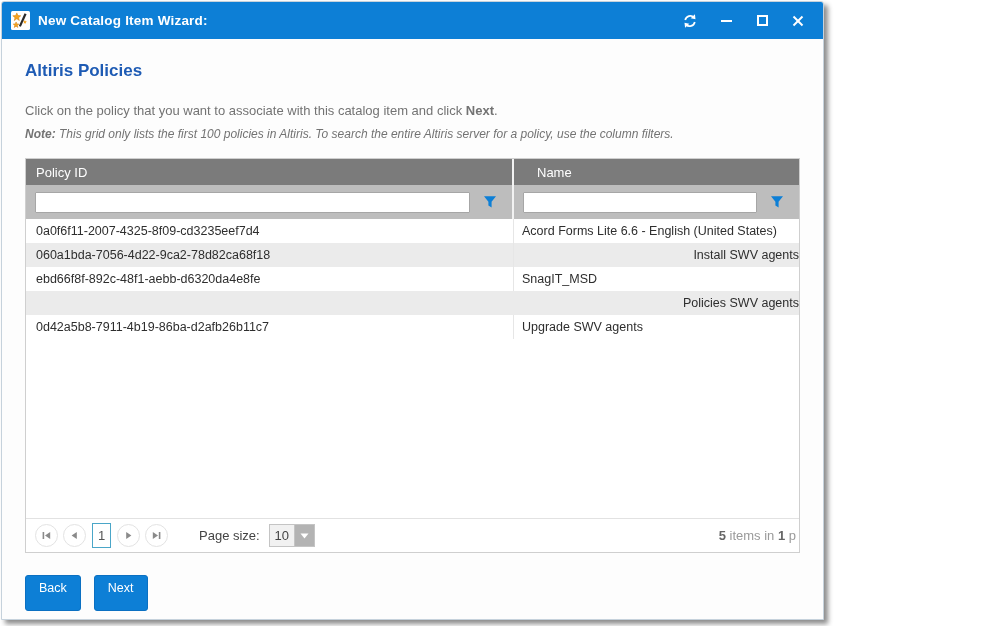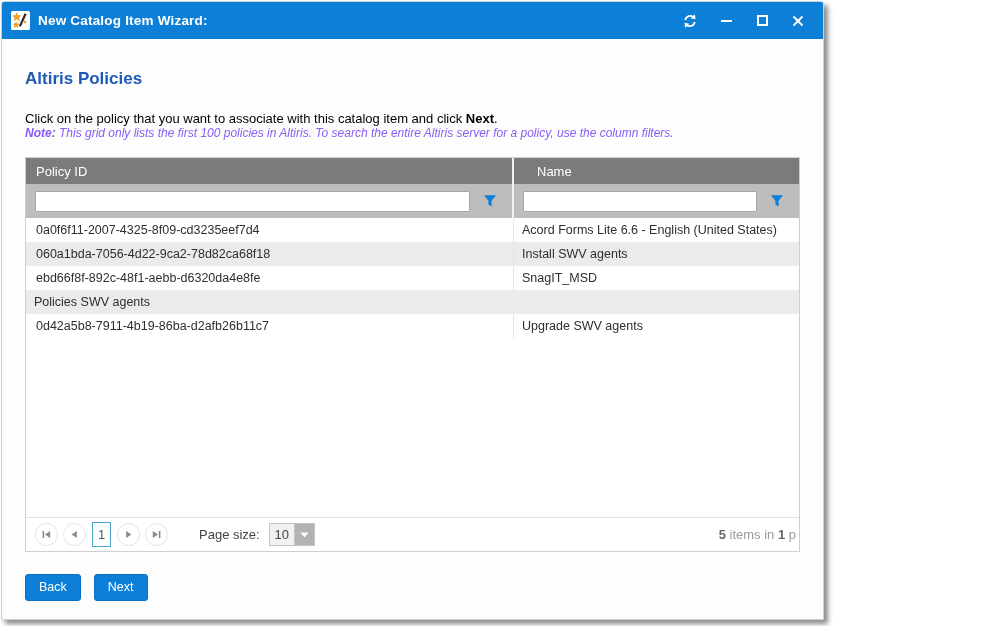--- a/index.html
+++ b/index.html
@@ -16,63 +16,63 @@
     display:flex; align-items:center; padding:0 14px 0 9px; flex:0 0 auto;
   }
   .app-icon { width:19px; height:19px; margin-right:8px; flex:0 0 auto; }
   .title-text { color:#ffffff; font-weight:bold; font-size:13.5px; letter-spacing:.2px; }
   .tb-controls { margin-left:auto; display:flex; align-items:center; gap:14px; }
   .tb-btn { width:22px; height:22px; display:flex; align-items:center; justify-content:center; cursor:default; }
   .min-glyph { width:11px; height:2px; background:#fff; }
   .max-glyph { width:11px; height:11px; border:2px solid #fff; }
   
   .content { flex:1; padding:0 23px; display:flex; flex-direction:column; background:#fdfdfd; }
-  .page-title { margin-top:30px; font-size:17px; font-weight:bold; color:#1e5bb4; }
-  .instruction { margin-top:22px; font-size:13px; color:#000000; }
-  .note { font-size:12px; font-style:italic; color:#8b5cf6; }
+  .page-title { margin-top:22px; font-size:17px; font-weight:bold; color:#1e5bb4; }
+  .instruction { margin-top:22px; font-size:13px; color:#737373; }
+  .note { margin-top:9px; font-size:12px; font-style:italic; color:#737373; }
   .note b { font-weight:bold; }
   
   .grid { margin-top:17px; height:395px; border:1px solid #cfcfcf; background:#ffffff;
           display:flex; flex-direction:column; }
   .g-header { height:26px; background:#7b7b7b; display:flex; flex:0 0 auto; color:#fff; font-size:13px;gap:13px; }
   .g-header .hc { display:flex; align-items:center; padding-left:10px; }
   .hc1 { width:488px; border-right:2px solid #f2f2f2; }
   .hc2 { flex:1; }
   .g-filter { height:34px; background:#bdbdbd; display:flex; flex:0 0 auto; align-items:stretch; }
   .g-filter .fc { display:flex; align-items:center; padding:0 10px 0 9px; }
   .fc1 { width:488px; border-right:2px solid #f2f2f2; }
   .fc2 { flex:1; }
   .filter-input { flex:1; height:21px; border:1px solid #a6a6a6; background:#ffffff; border-radius:1px;
                   font-family:"Liberation Sans",sans-serif; font-size:12px; padding:0 4px; outline:none; }
   .funnel-btn { width:24px; height:22px; margin-left:8px; background:transparent; border:none;
                 display:flex; align-items:center; justify-content:center; cursor:pointer; }
   .g-body { flex:0 0 auto; }
   .grow { height:24px; display:flex; align-items:center; font-size:12.5px; color:#2e2e2e; background:#ffffff; }
-  .grow.alt { background:#ebebeb; }
+  .grow.alt { background:#ebebeb;text-align:right; }
   .grow .rc1 { width:488px; padding-left:10px; border-right:1px solid #e6e6e6; align-self:stretch; display:flex; align-items:center; }
   .grow .rc2 { flex:1; padding-left:8px; }
   .g-filler { flex:1; background:#ffffff; }
   
   .pager { height:34px; flex:0 0 auto; border-top:1px solid #e2e2e2; background:#ffffff;
            display:flex; align-items:center; padding:0 6px 0 9px; overflow:hidden; }
   .pbtn { width:23px; height:23px; border-radius:50%; border:1px solid #e3e3e3; background:#fff;
           display:flex; align-items:center; justify-content:center; margin-right:5px; cursor:pointer; }
   .pcur { width:19px; height:25px; border:1px solid #4aa6c8; background:#fff; color:#555;
           display:flex; align-items:center; justify-content:center; font-size:13px; margin:0 6px 0 1px; }
   .psize-label { margin-left:26px; font-size:13px; color:#444; }
   .psize { display:flex; margin-left:9px; height:23px; border:1px solid #c4c4c4; }
   .psize-val { width:25px; background:#f1f1f1; border-right:1px solid #c4c4c4;
                display:flex; align-items:center; justify-content:center; font-size:13px; color:#444; }
   .psize-arrow { width:19px; background:#b3b3b3; display:flex; align-items:center; justify-content:center; cursor:pointer; }
   .pitems { margin-left:auto; white-space:nowrap; font-size:13px; color:#9a9a9a; margin-right:-3px; }
   .pitems b { color:#666; font-weight:bold; }
   
   .footer { margin-top:22px; display:flex; gap:13px; }
   .btn { background:#0d7fd6; border:1px solid #0b70c2; color:#fff; font-family:"Liberation Sans",sans-serif;
-         font-size:12.5px; padding:5px 13px 6px; border-radius:3px; cursor:pointer; }
+         font-size:12.5px; padding:5px 13px 15px; border-radius:3px; cursor:pointer; }
 </style>
 </head>
 <body>
 
 <div class="window">
 
   <div class="titlebar">
     <span class="app-icon">
       <svg width="19" height="19" viewBox="0 0 18 18">
         <rect x="0" y="0" width="18" height="18" rx="1.5" fill="#ffffff"></rect>

